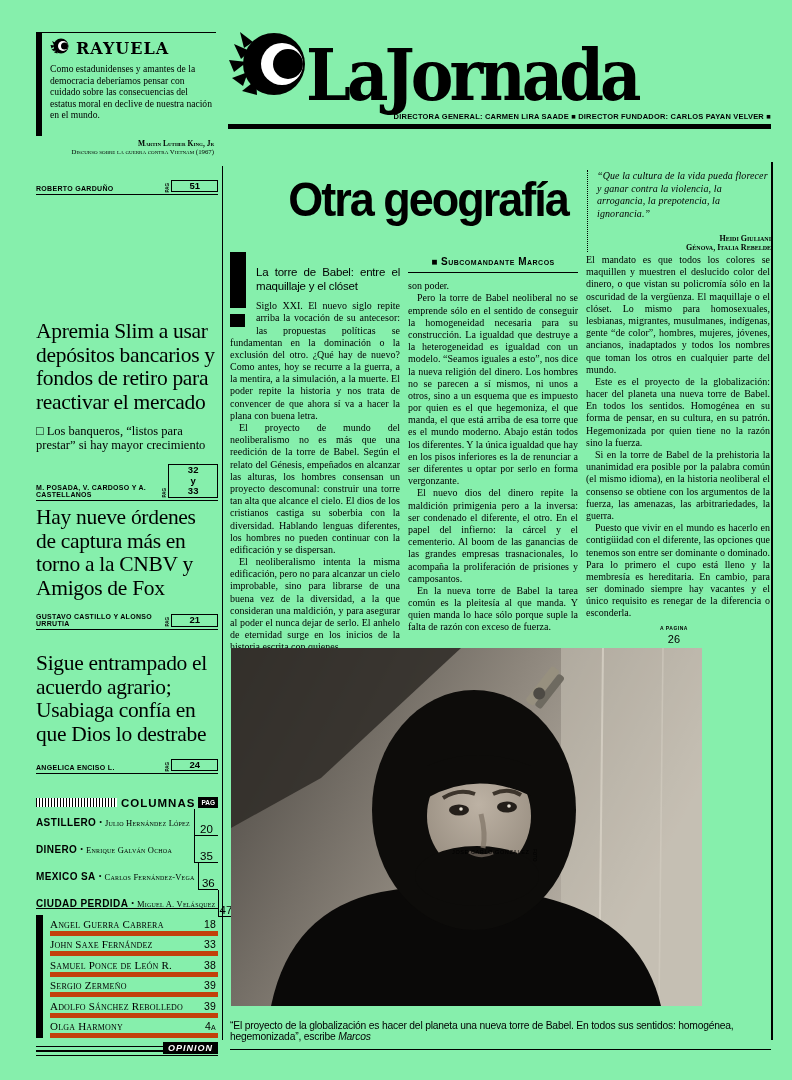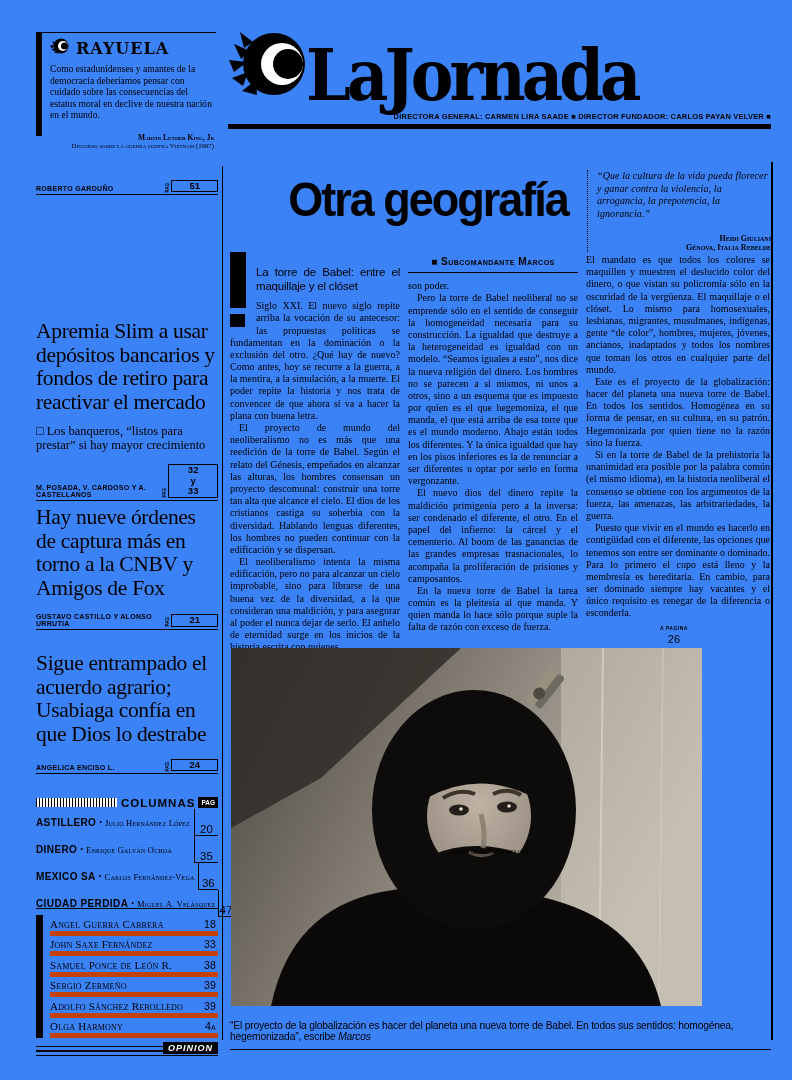--- a/index.html
+++ b/index.html
@@ -1,29 +1,29 @@
 <!DOCTYPE html>
 <html><head>
 <meta charset="utf-8">
 <style>
   * { box-sizing: border-box; }
   html,body { margin:0; padding:0; background:#9a9a9a; }
   .page {
     position:relative; width:792px; height:1080px; margin:0 auto;
-    background:#3b82f6; color:#000; overflow:hidden;
+    background:#86efac; color:#000; overflow:hidden;
     font-family:"Liberation Serif", serif;
   }
 
   
   .rayuela { position:absolute; left:36px; top:32px; width:180px; height:104px;
     border-top:1px solid #000; border-left:6px solid #000; padding:3px 2px 0 8px; }
   .rayuela-head { display:flex; align-items:center; gap:6px; margin-bottom:3px; }
   .rayuela-title { font-family:"DejaVu Serif", serif; font-weight:bold; font-size:16px; letter-spacing:1px; }
   .rayuela-body { font-size:9.6px; line-height:1.2; }
-  .rayuela-author { text-align:right; font-variant:small-caps; font-weight:bold; font-size:7.5px; margin-top:12px; }
+  .rayuela-author { text-align:right; font-variant:small-caps; font-weight:bold; font-size:7.5px; margin-top:18px; }
   .rayuela-src { text-align:right; font-variant:small-caps; font-size:6.8px; }
 
   
   .masthead { position:absolute; left:228px; top:22px; width:543px; }
   .mast-row { display:flex; align-items:flex-end; }
   .mast-logo { flex:0 0 auto; margin-right:-6px; }
   .mast-title { font-family:"DejaVu Serif", serif; font-weight:bold; font-size:64px;
     letter-spacing:-4px; line-height:0.95; white-space:nowrap; transform:scaleY(1.12); transform-origin:bottom left; }
   .mast-credits { text-align:right; font-family:"Liberation Sans",sans-serif; font-weight:bold;
     font-size:7.5px; letter-spacing:0.2px; margin-top:2px; }

